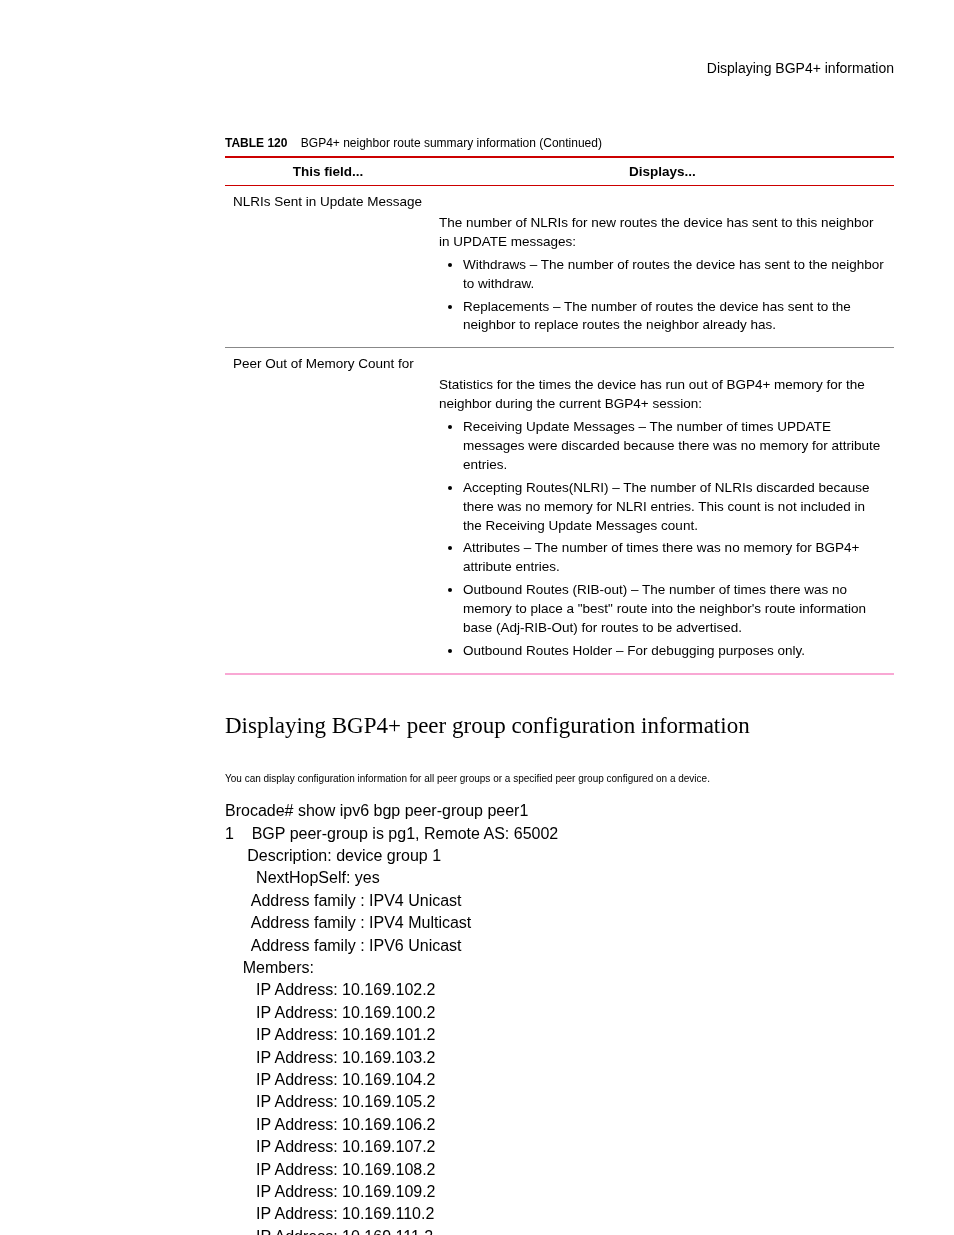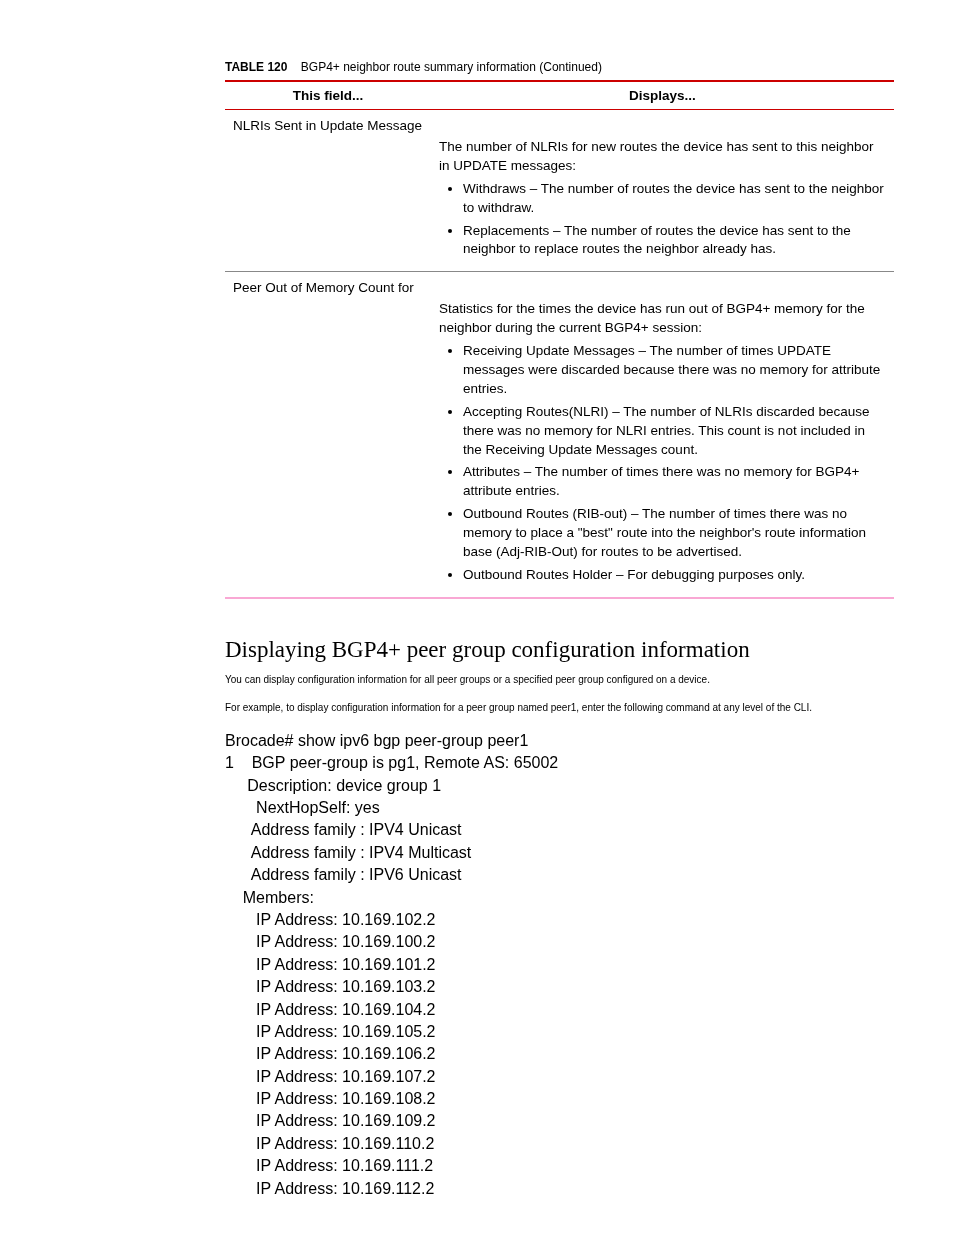--- a/index.html
+++ b/index.html
@@ -59,40 +59,43 @@
   }
   .intro-text {
     margin-top: 20px;
     line-height: 1.4;
   }
   h2.section-title {
     font-family: Georgia, 'Times New Roman', serif;
     font-weight: normal;
     font-size: 23px;
     margin-top: 38px;
-    margin-bottom: 10px;
+    margin-bottom: 33px;
   }
   p.body {
     font-size: 10px;
     line-height: 1.45;
     margin: 0 0 14px 0;
   }
   pre.code {
     font-family: Liberation Sans, sans-serif;
     font-size: 16px;
     line-height: 1.4;
     margin: 0 0 3px 0;
     white-space: pre;
   }
 </style>
 </head>
 <body>
 
 <div class="page">
 
+  <div class="header-right">
+    <span>Displaying BGP4+ information</span>
+  </div>
 
   <div class="table-caption">
     <span class="tbold">TABLE 120</span>&nbsp;&nbsp;&nbsp;&nbsp;<span>BGP4+ neighbor route summary information  (Continued)</span>
   </div>
 
   <table>
     <thead>
       <tr>
         <th class="col-field">This field...</th>
         <th>Displays...</th>
@@ -121,21 +124,20 @@
             <li>Outbound Routes Holder – For debugging purposes only.</li>
           </ul>
         </td>
       </tr>
     </tbody>
   </table>
 
   <h2 class="section-title">Displaying BGP4+ peer group configuration information</h2>
 
   <p class="body">You can display configuration information for all peer groups or a specified peer group configured on a device.</p>
-  <p class="body">For example, to display configuration information for a peer group named peer1, enter the following command at any level of the CLI.</p>
 
   <pre class="code">Brocade# show ipv6 bgp peer-group peer1
 1    BGP peer-group is pg1, Remote AS: 65002
      Description: device group 1
        NextHopSelf: yes
       Address family : IPV4 Unicast
       Address family : IPV4 Multicast
       Address family : IPV6 Unicast
     Members:
        IP Address: 10.169.102.2

